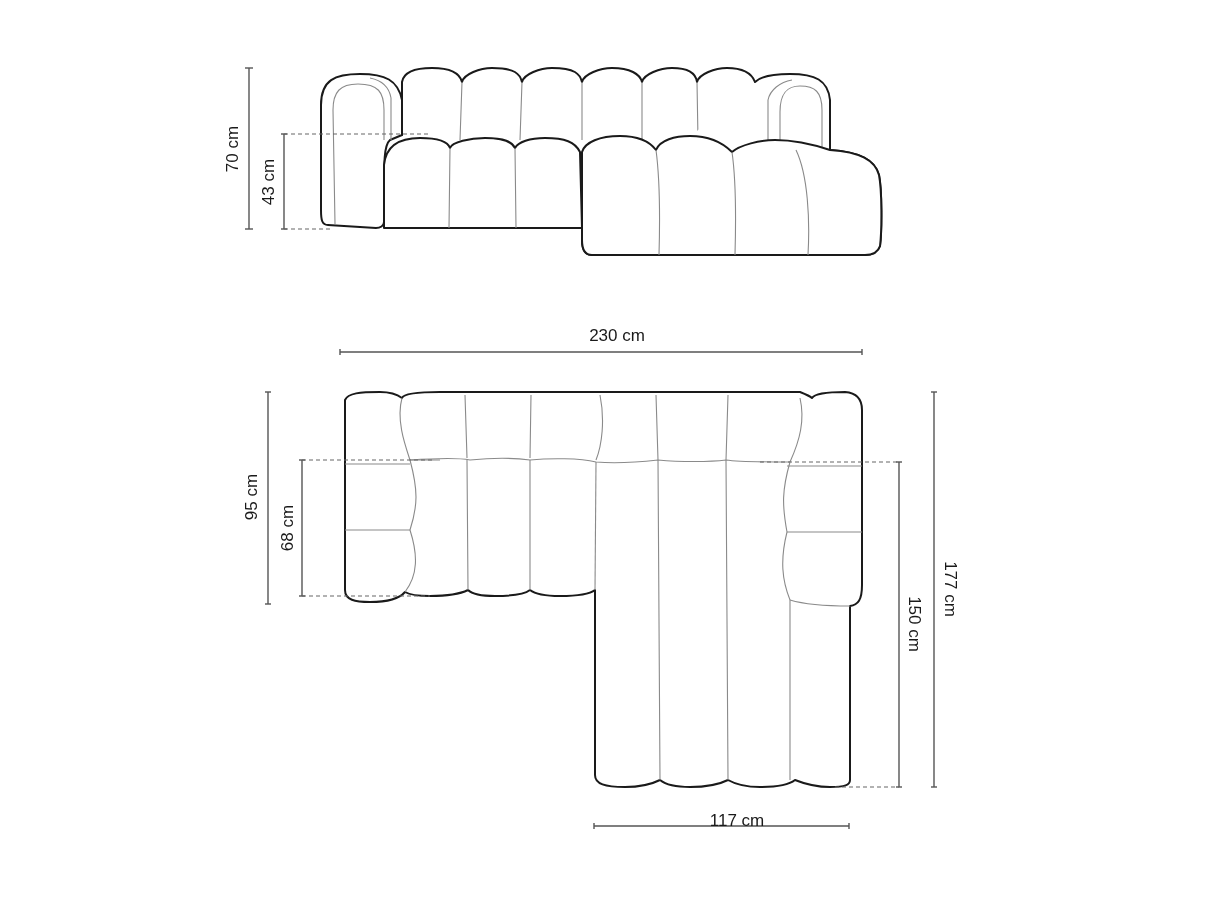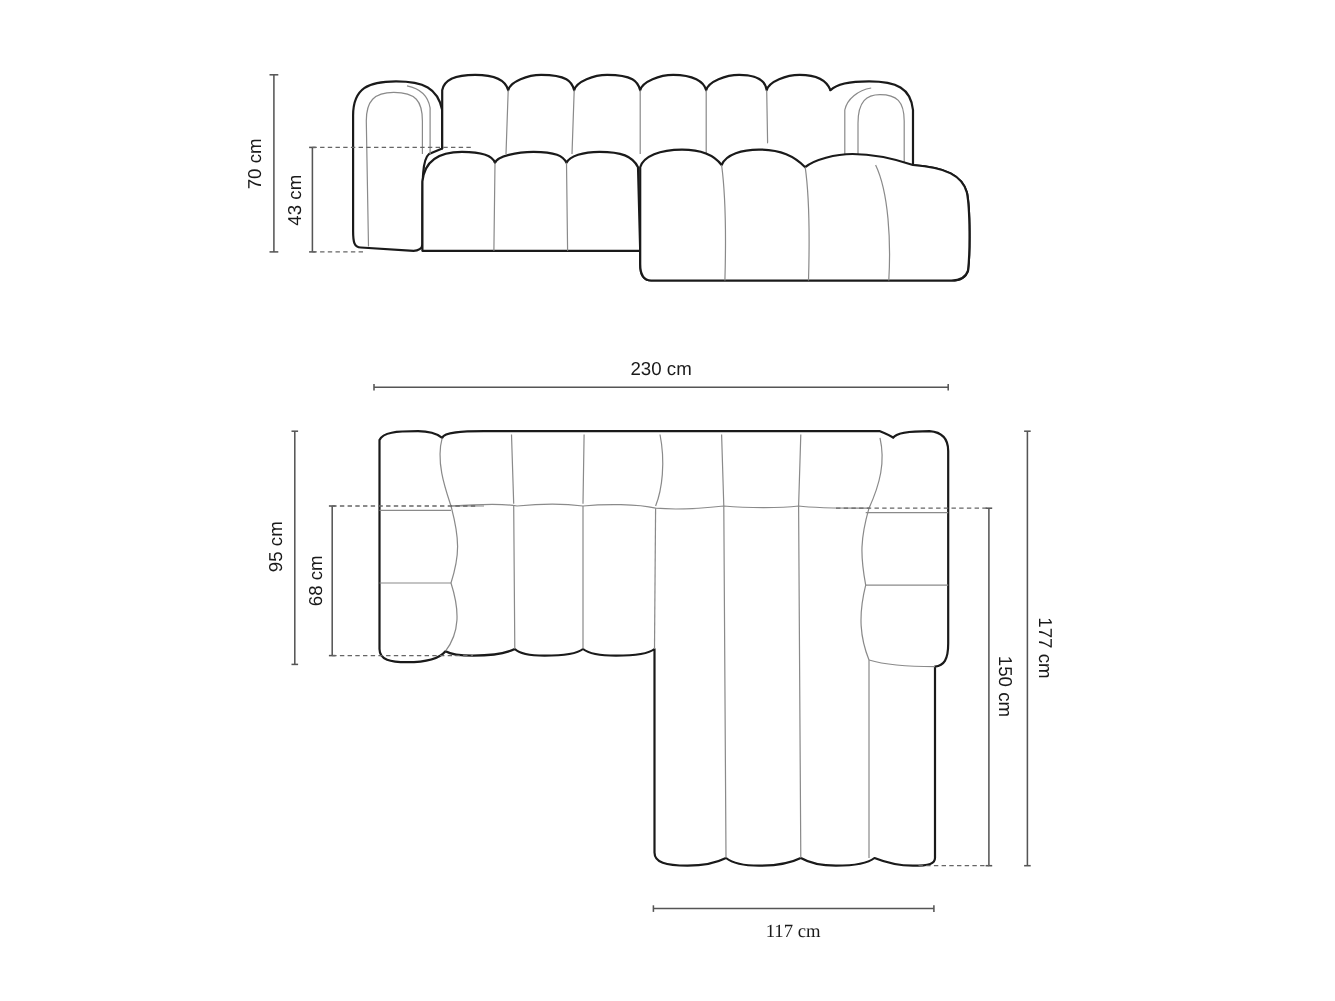--- a/index.html
+++ b/index.html
@@ -7,21 +7,21 @@
          font-family:"Liberation Sans", "DejaVu Sans", sans-serif; }
   svg.drawing { position:absolute; left:0; top:0; width:1214px; height:910px; }
   .outline { fill:#ffffff; stroke:#1a1a1a; stroke-width:2; stroke-linejoin:round; stroke-linecap:round; }
   .seam { fill:none; stroke:#8a8a8a; stroke-width:1.1; }
   .dim { stroke:#555555; stroke-width:1.4; fill:none; }
   .tick { stroke:#555555; stroke-width:1.4; }
   .dash { stroke:#666666; stroke-width:1.2; stroke-dasharray:4 3; fill:none; }
   .label { position:absolute; font-size:17px; color:#1a1a1a; white-space:nowrap; line-height:1; }
   .rot-ccw { transform-origin:center center; transform:translate(-50%,-50%) rotate(-90deg); }
   .rot-cw  { transform-origin:center center; transform:translate(-50%,-50%) rotate(90deg); }
-  .hcenter { transform:translateX(-50%); }
+  .hcenter { transform:translateX(-50%);margin-left:16px; }
 </style>
 </head>
 <body>
 
 <svg class="drawing" viewBox="0 0 1214 910">
 
   <g>
 
     <path class="outline" d="M328,225 C322,225 321,220 321,210 L321,105 C321,80 335,74 360,74 C385,74 398,80 402,100 L402,135 L390,140 C384,145 384,160 384,200 L384,222 C384,226 380,228 376,228 Z"></path>
     <path class="seam" d="M335,224 L333,110 C333,92 340,84 358,84 C378,84 384,92 384,110 L384,140"></path>
@@ -107,13 +107,13 @@
   </g>
 </svg>
 
 <div class="label rot-ccw" style="left:232px; top:149px;">70 cm</div>
 <div class="label rot-ccw" style="left:268px; top:182px;">43 cm</div>
 <div class="label hcenter" style="left:601px; top:327px;">230 cm</div>
 <div class="label rot-ccw" style="left:251px; top:497px;">95 cm</div>
 <div class="label rot-ccw" style="left:287px; top:528px;">68 cm</div>
 <div class="label rot-cw" style="left:950px; top:589px;">177 cm</div>
 <div class="label rot-cw" style="left:914px; top:624px;">150 cm</div>
-<div class="label hcenter" style="left:721px; top:838px;font-family:Liberation Serif, serif;">117 cm</div>
+<div class="label hcenter" style="left:721px; top:812px;">117 cm</div>
 
 </body></html>

